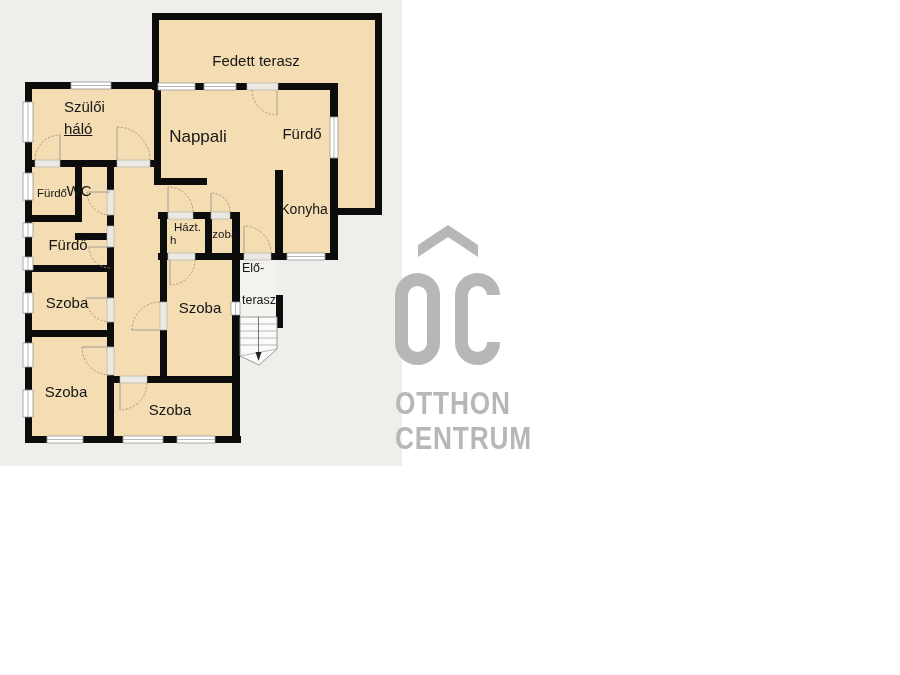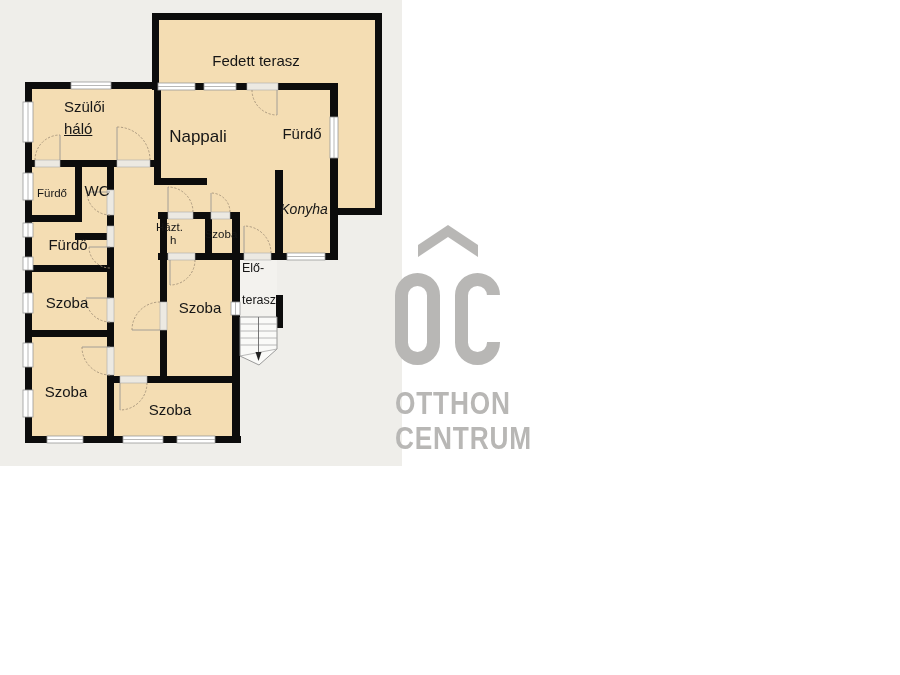--- a/index.html
+++ b/index.html
@@ -4,21 +4,21 @@
 <style>
   html,body{margin:0;padding:0;background:#ffffff;}
   .canvas{
     position:relative;width:900px;height:607px;overflow:hidden;
     background:#ffffff;font-family:"Liberation Sans", sans-serif;
   }
   .bg-panel{position:absolute;left:0;top:0;width:402px;height:466px;background:#efeeea;}
   svg.plan{position:absolute;left:0;top:0;width:900px;height:675px;}
   .lbl{position:absolute;color:#161616;white-space:nowrap;line-height:1.1;}
   .lbl.c{transform:translateX(-50%);}
-  .fs17{font-size:17px;} .fs15{font-size:15px;} .fs14{font-size:14px;font-style:italic;}
+  .fs17{font-size:17px;} .fs15{font-size:15px;} .fs14{font-size:14px;}
   .fs12{font-size:12.5px;text-align:center;} .fs11{font-size:11.5px;}
   .logo-line{
     position:absolute;color:#b8b7b5;font-weight:bold;white-space:nowrap;
     transform-origin:left top;transform:scaleX(0.82);letter-spacing:1px;
     font-size:32px;font-family:"Liberation Sans", sans-serif;
   }
 </style>
 </head>
 <body>
 
@@ -140,24 +140,24 @@
     </g>
     <rect x="487" y="295" width="17" height="47" fill="#ffffff"></rect>
   </svg>
 
   <div class="lbl c fs15" style="left:256px;top:53px;">Fedett terasz</div>
   <div class="lbl fs15" style="left:64px;top:99px;">Szülői</div>
   <div class="lbl fs15" style="left:64px;top:121px;text-decoration:underline;">háló</div>
   <div class="lbl c fs17" style="left:198px;top:128px;">Nappali</div>
   <div class="lbl c fs15" style="left:302px;top:126px;">Fürdő</div>
   <div class="lbl c fs11" style="left:52px;top:187px;">Fürdő</div>
-  <div class="lbl c fs15" style="left:97px;top:183px;">WC</div>
+  <div class="lbl c fs15" style="left:79px;top:183px;">WC</div>
   <div class="lbl c fs15" style="left:68px;top:237px;">Fürdő</div>
   <div class="lbl c fs14" style="left:304px;top:202px;">Konyha</div>
-  <div class="lbl fs11" style="left:156px;top:221px;">Házt.</div>
+  <div class="lbl fs11" style="left:174px;top:221px;">Házt.</div>
   <div class="lbl fs11" style="left:170px;top:234px;">h</div>
   <div class="lbl c fs11" style="left:221px;top:228px;">Szoba</div>
   <div class="lbl fs12" style="left:242px;top:262px;">Elő-</div>
   <div class="lbl fs12" style="left:242px;top:294px;">terasz</div>
   <div class="lbl c fs15" style="left:67px;top:295px;">Szoba</div>
   <div class="lbl c fs15" style="left:200px;top:300px;">Szoba</div>
   <div class="lbl c fs15" style="left:66px;top:384px;">Szoba</div>
   <div class="lbl c fs15" style="left:170px;top:402px;">Szoba</div>
 
   <div class="logo-line" style="left:395px;top:385px;">OTTHON</div>

